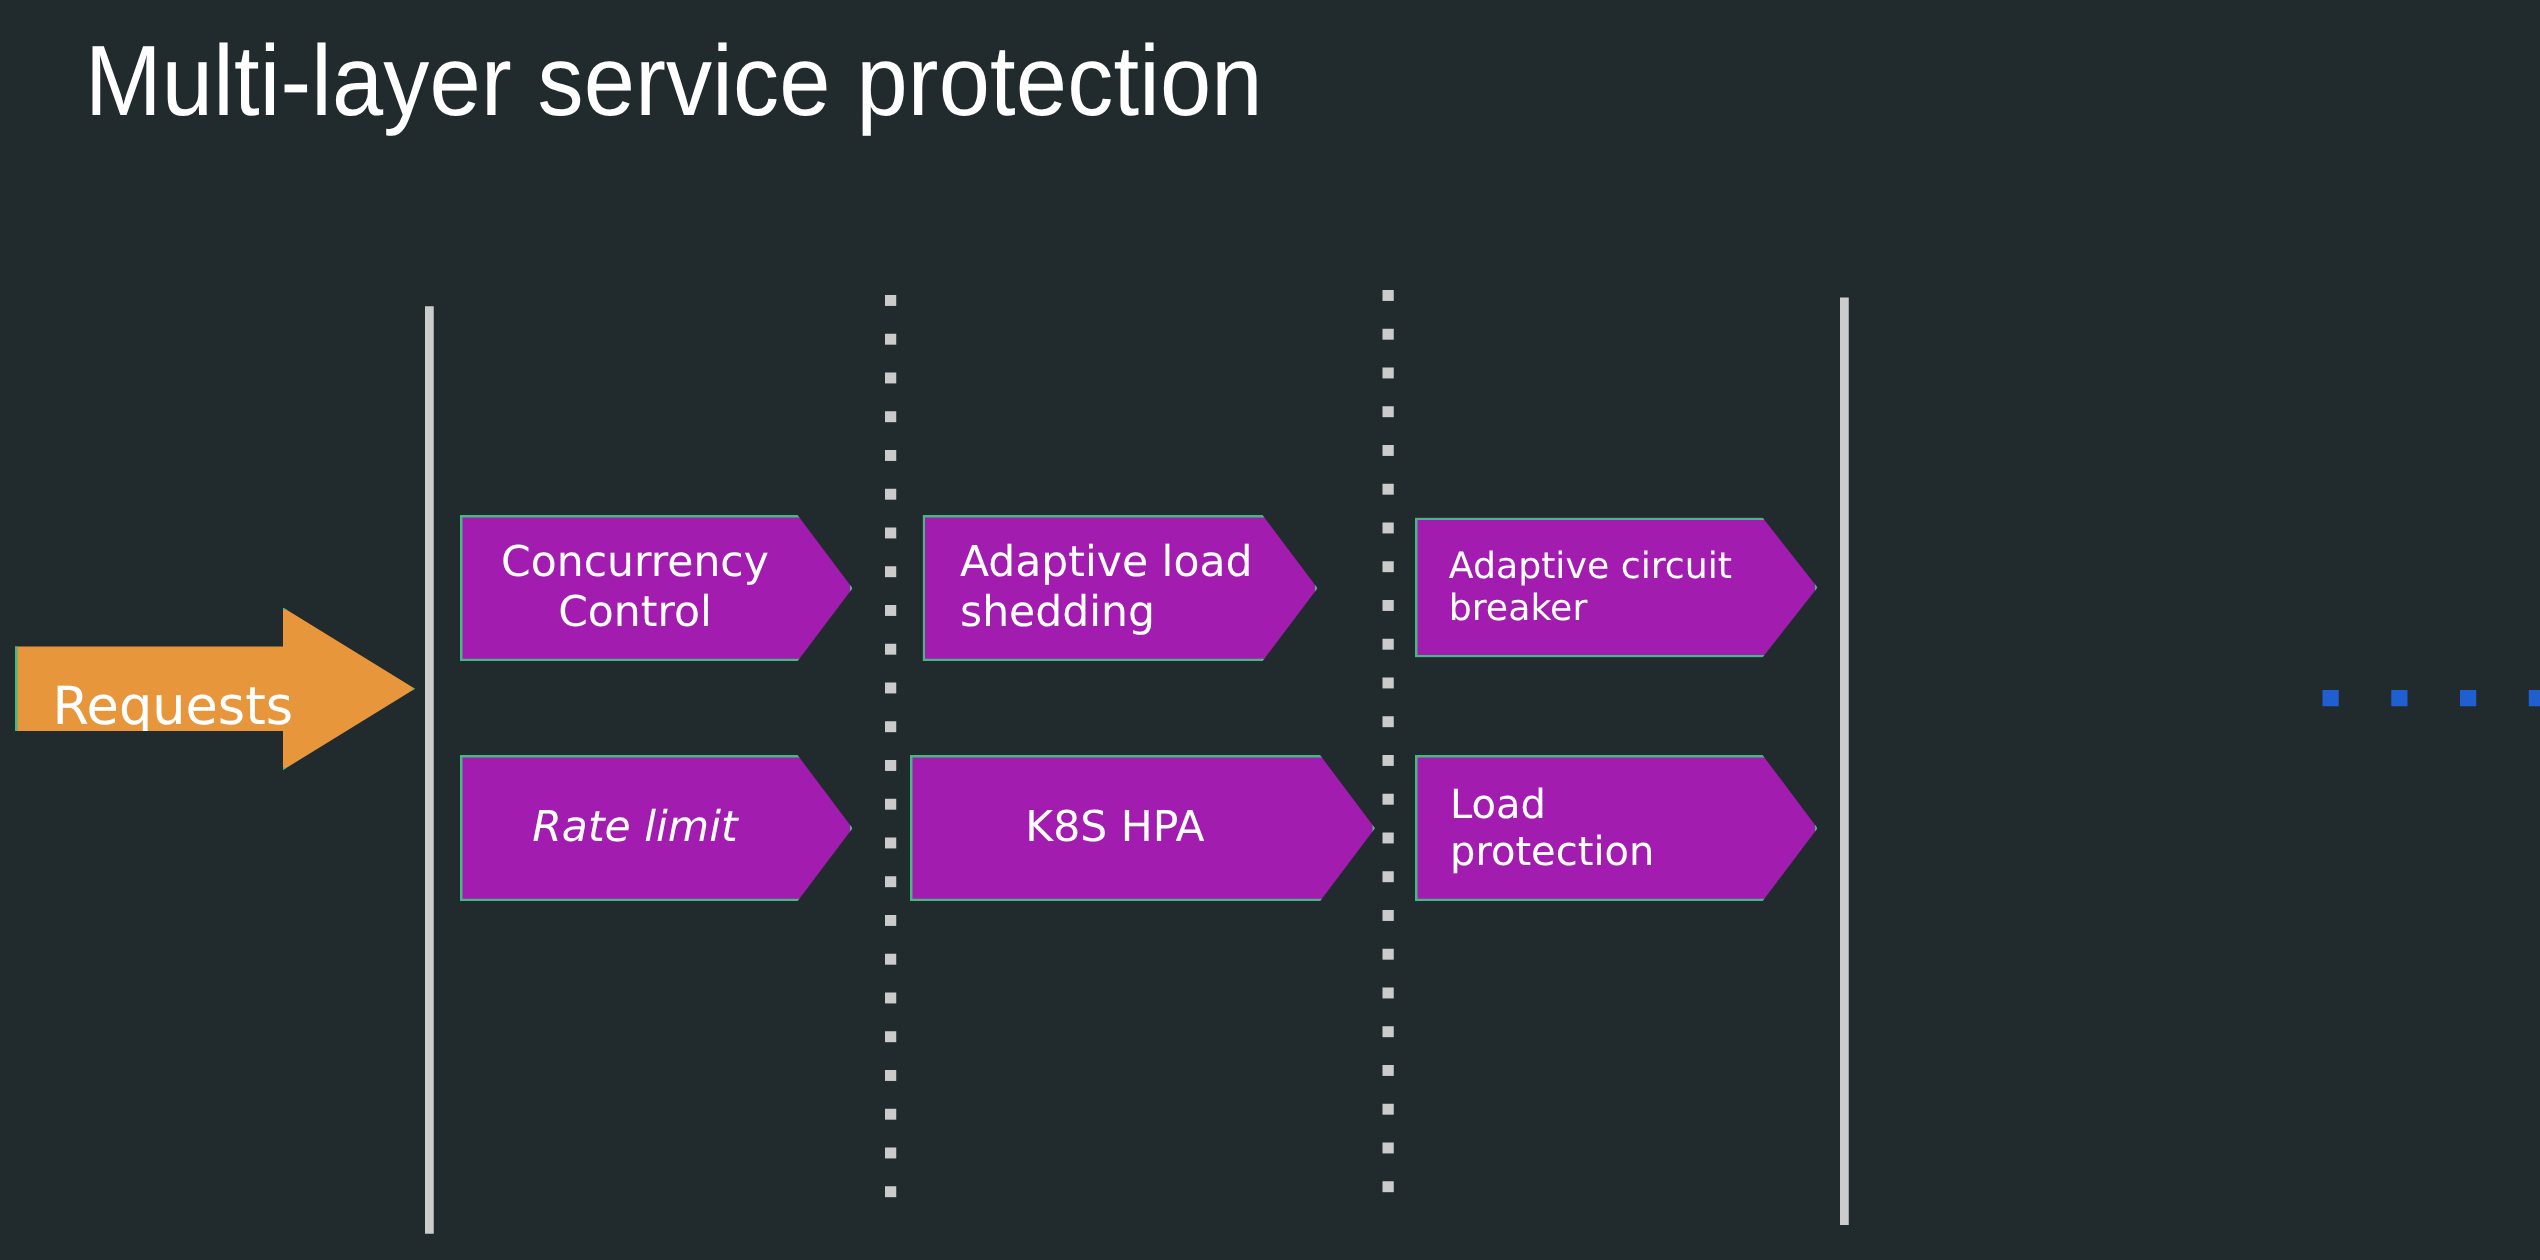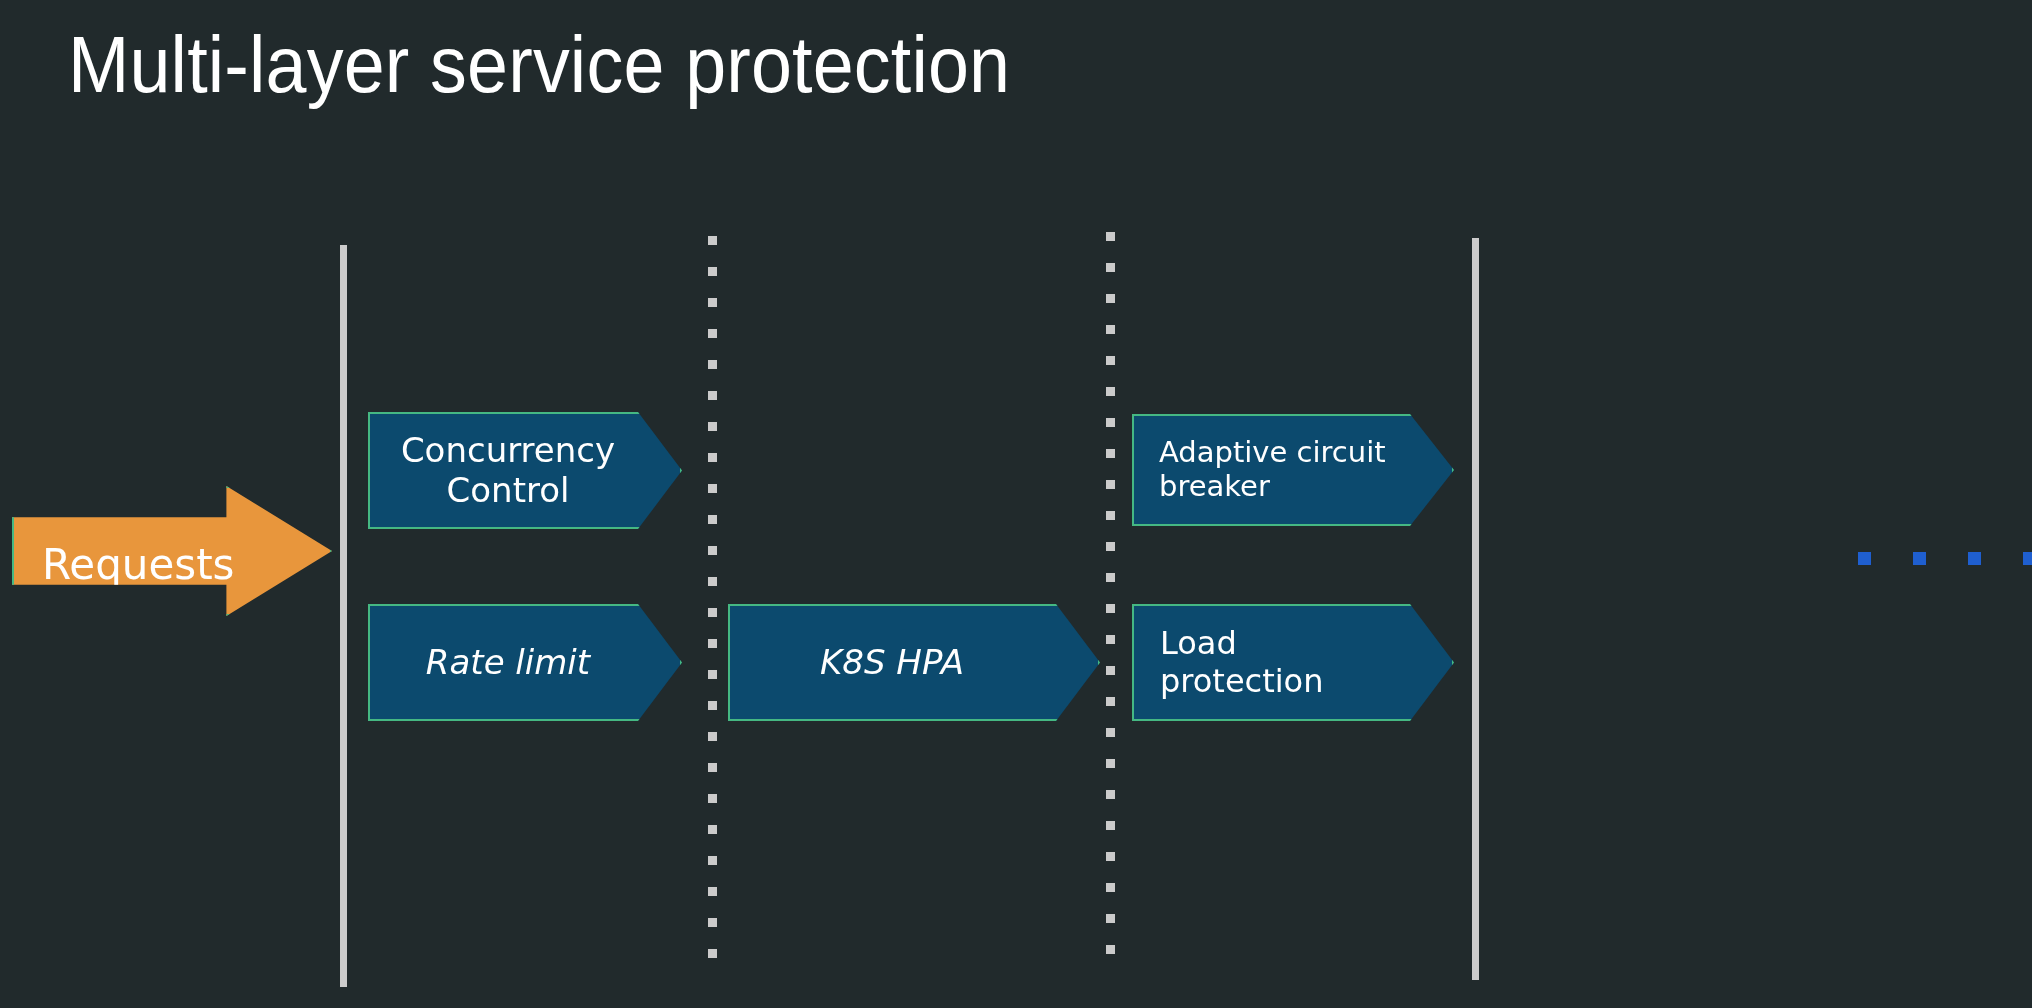--- a/index.html
+++ b/index.html
@@ -58,21 +58,21 @@
     white-space: pre-line;
   }
   .arrow .arrow-label {
     position: relative;
     z-index: 2;
     width: 100%;
     line-height: 1.17;
   }
   
   .arrow.green {
-    background: #0c4a6e;
+    background: #a21caf;
     border: 2px solid #45b883;
     -webkit-clip-path: polygon(0 0, calc(100% - 44px) 0, 100% 50%, calc(100% - 44px) 100%, 0 100%);
     clip-path: polygon(0 0, calc(100% - 44px) 0, 100% 50%, calc(100% - 44px) 100%, 0 100%);
   }
   
   .arrow.block {
     -webkit-clip-path: polygon(0 24%, 67% 24%, 67% 0, 100% 50%, 67% 100%, 67% 76%, 0 76%);
     clip-path: polygon(0 24%, 67% 24%, 67% 0, 100% 50%, 67% 100%, 67% 76%, 0 76%);
   }
 
@@ -113,23 +113,27 @@
 
   <div class="arrow green" style="left:368px; top:412px; width:314px; height:117px;">
     <span class="arrow-label align-center" style="font-size:34px; padding-right:34px;">Concurrency
 Control</span>
   </div>
 
   <div class="arrow green" style="left:368px; top:604px; width:314px; height:117px;font-style:italic;">
     <span class="arrow-label align-center" style="font-size:34px; padding-right:34px;">Rate limit</span>
   </div>
 
+  <div class="arrow green" style="left:738px; top:412px; width:316px; height:117px;">
+    <span class="arrow-label align-left" style="font-size:34px; padding-left:28px; padding-right:44px;">Adaptive load
+shedding</span>
+  </div>
 
   <div class="arrow green" style="left:728px; top:604px; width:372px; height:117px;">
-    <span class="arrow-label align-center" style="font-size:34px; padding-right:44px;font-style:italic;">K8S HPA</span>
+    <span class="arrow-label align-center" style="font-size:34px; padding-right:44px;">K8S HPA</span>
   </div>
 
   <div class="arrow green" style="left:1132px; top:414px; width:322px; height:112px;">
     <span class="arrow-label align-left" style="font-size:29px; padding-left:25px; padding-right:46px;">Adaptive circuit
 breaker</span>
   </div>
 
   <div class="arrow green" style="left:1132px; top:604px; width:322px; height:117px;">
     <span class="arrow-label align-left" style="font-size:32px; padding-left:26px; padding-right:44px;">Load protection</span>
   </div>

